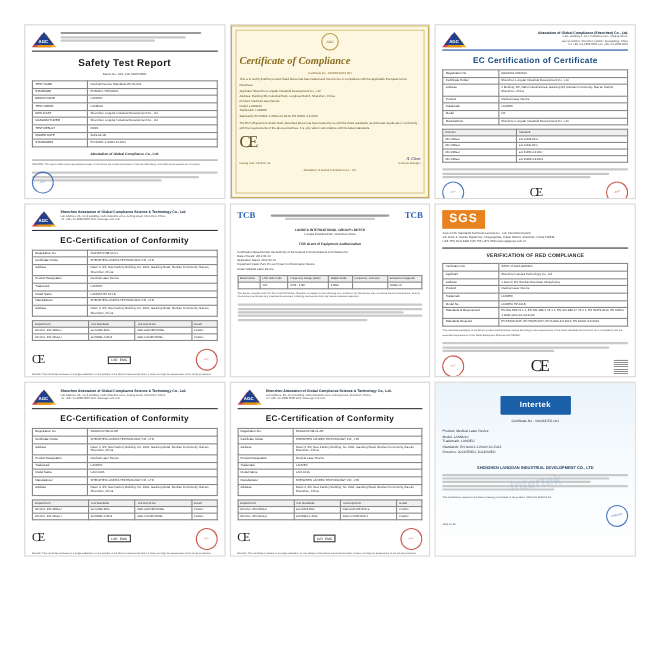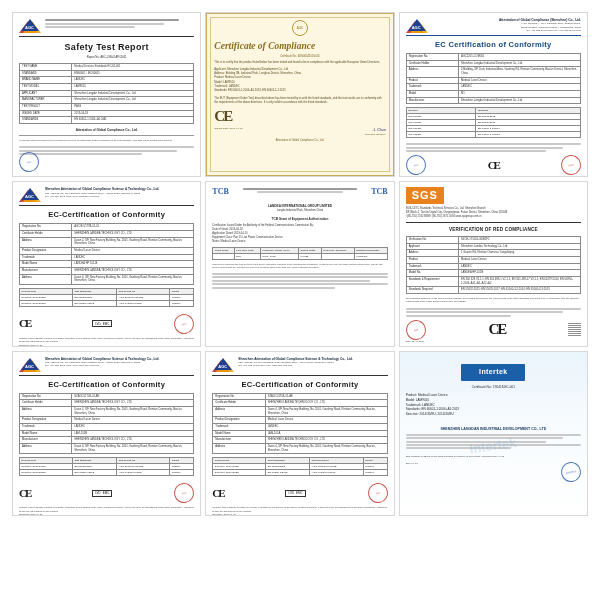--- a/index.html
+++ b/index.html
@@ -8,21 +8,21 @@
     width: 600px; height: 600px;
     background: #ffffff;
     font-family: "Liberation Sans", sans-serif;
   }
   .grid {
     width: 600px; height: 528px;
     display: grid;
     grid-template-columns: 1fr 1fr 1fr;
     grid-template-rows: 1fr 1fr 1fr;
     gap: 4px;
-    padding: 12px;
+    padding: 22px;
   }
   .cert {
     position: relative;
     background: #fff;
     border: 1px solid #d8d8d8;
     overflow: hidden;
     padding: 5px 6px;
     font-size: 3px;
     line-height: 1.35;
     color: #1a1a1a;
@@ -84,21 +84,21 @@
   table.kv td.v { color: #333; }
   table.grid3 { width: 100%; border-collapse: collapse; font-size: 2.5px; }
   table.grid3 td, table.grid3 th {
     border: .5px solid #8a8a8a; padding: .8px 1.5px; text-align: left; font-weight: normal;
   }
   table.grid3 th { background: #efefef; font-size: 2.5px; }
 
   
   .ce {
     font-family: "Liberation Serif", serif;
-    font-size: 15px; font-weight: bold; letter-spacing: -2px;
+    font-size: 15px; font-weight: normal; letter-spacing: -2px;
     display: inline-block; line-height: 1;
   }
   .ce.small { font-size: 11px; }
 
   
   .seal {
     width: 26px; height: 26px; border-radius: 50%;
     border: 1.2px solid #c0392b;
     color: #c0392b; font-size: 2.2px;
     display: flex; align-items: center; justify-content: center;
@@ -182,21 +182,21 @@
     font-size: 13px; color: rgba(120,170,210,.25); font-weight: bold;
     white-space: nowrap; pointer-events: none;
   }
 
   .lvd-emc {
     display: inline-flex; gap: 2px; align-items: center;
     border: .6px solid #333; padding: .5px 2px; font-size: 3px;
   }
   .foot-note { font-size: 2.3px; color: #444; line-height: 1.5; }
   .sig { font-family: "Liberation Serif", serif; font-style: italic; font-size: 4px; color: #2a2a6a; }
-  .row-between { display: flex; justify-content: space-between; align-items: flex-start; }
+  .row-between { display: flex; justify-content: space-between; align-items: flex-end; }
   .stamp-row { display: flex; justify-content: space-between; align-items: center; margin-top: 3px; }
   .qr { width: 13px; height: 13px; background:
       repeating-linear-gradient(0deg,#333 0 1px,#fff 1px 2px),
       repeating-linear-gradient(90deg,#333 0 1px,#fff 1px 2px);
       opacity:.55; }
 </style>
 </head>
 <body>
 
 <div class="grid">
@@ -318,21 +318,21 @@
         <span class="agc-txt">AGC</span>
       </div>
       <div style="flex:1;text-align:right">
         <div class="hdr-co">Attestation of Global Compliance (Shenzhen) Co., Ltd.</div>
         <div class="hdr-sub">1-3/F, Building A, No.1 Industrial Zone, Shajing Street,</div>
         <div class="hdr-sub">Bao'an District, Shenzhen 518104, Guangdong, China</div>
         <div class="hdr-sub">Tel: +86-755-2998 0000  Fax: +86-755-2998 0001</div>
       </div>
     </div>
     <div class="blue-line"></div>
-    <div class="title-box sm title-blue">EC Certification of Conformity</div>
+    <div class="title-box sm title-blue">EC Certification of Certificate</div>
     <table class="kv">
       <tbody>
           <tr>
             <td class="k">Registration No.</td>
             <td class="v">AGC2201-COM001</td>
           </tr>
       <tr>
             <td class="k">Certificate Holder</td>
             <td class="v">Shenzhen Longdar Industrial Development Co., Ltd.</td>
           </tr>

